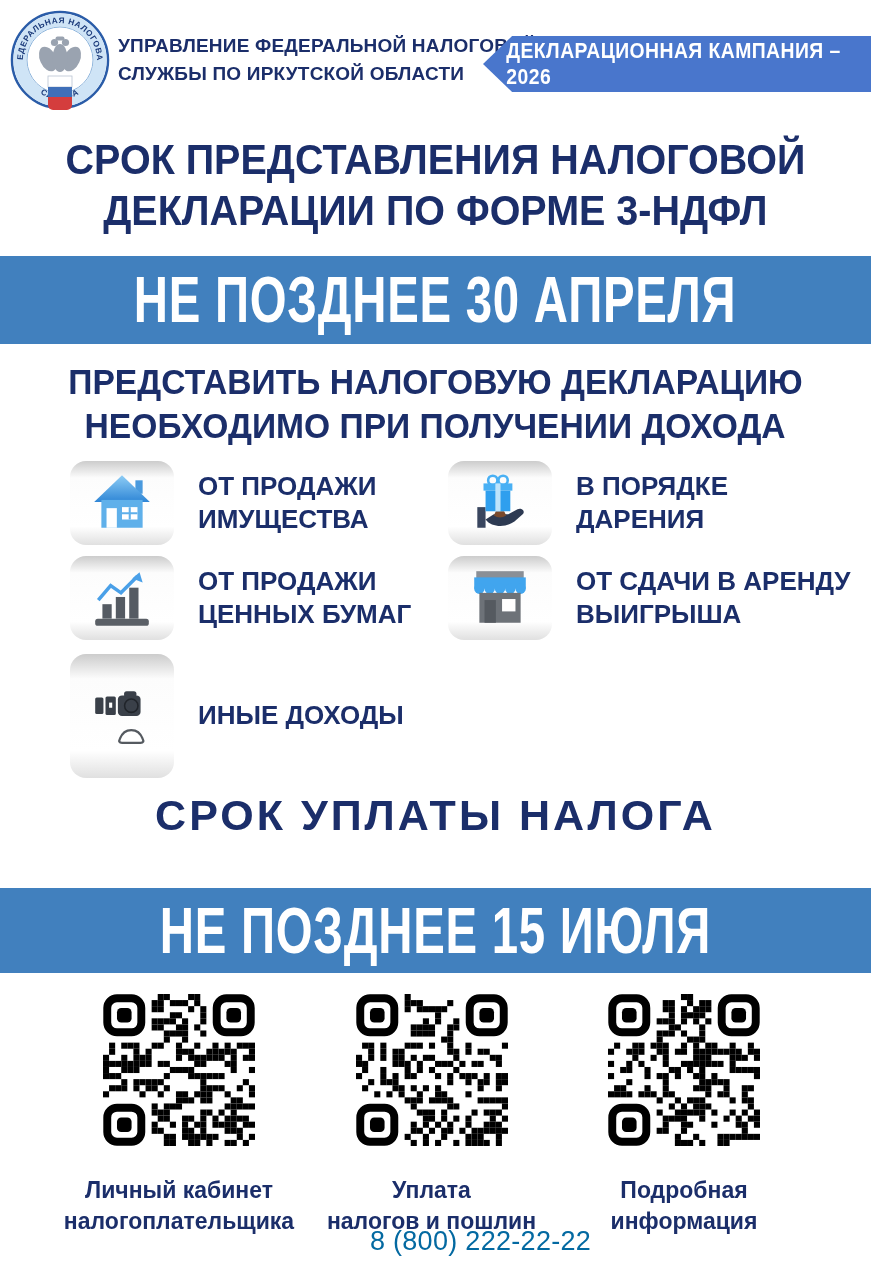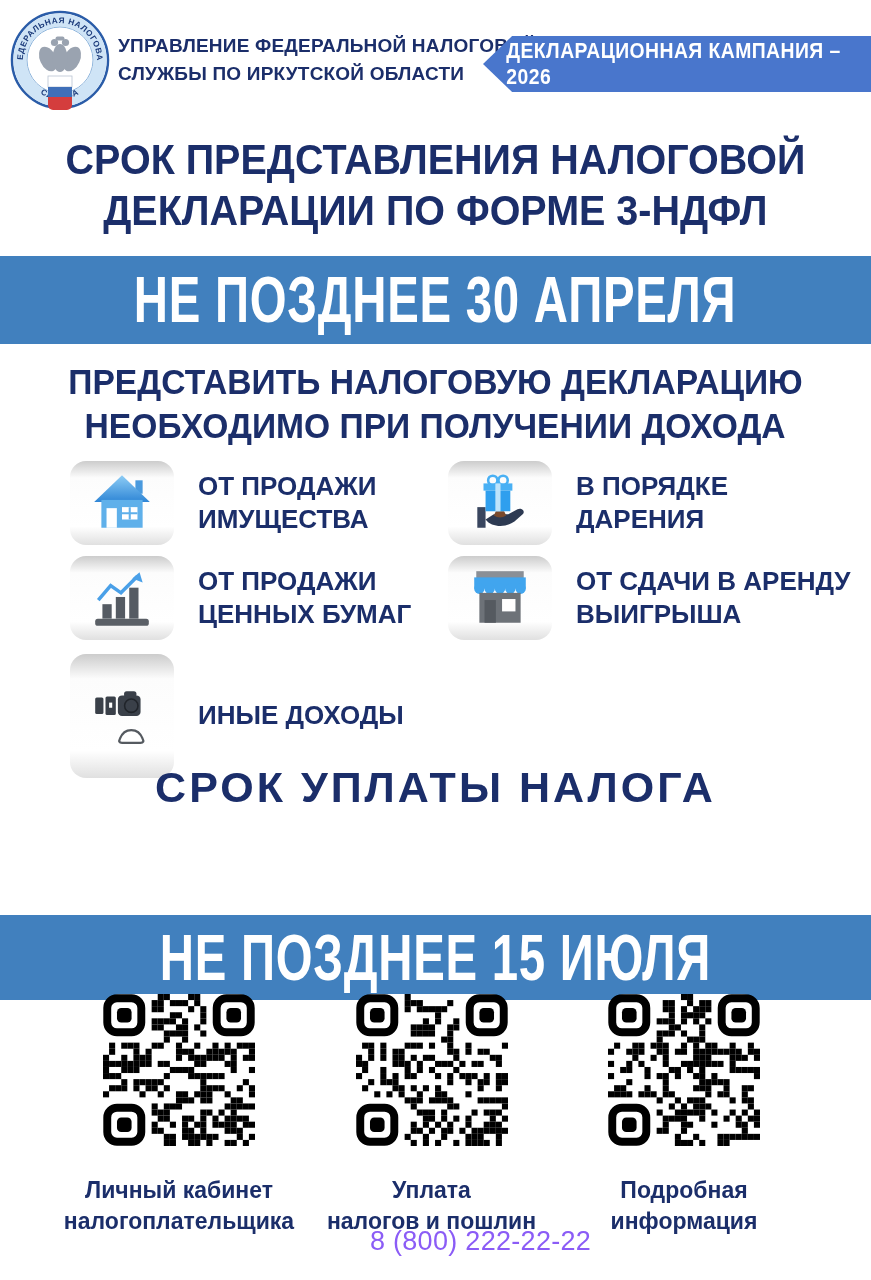--- a/index.html
+++ b/index.html
@@ -18,25 +18,25 @@
     clip-path:polygon(0 50%,7.5% 0,100% 0,100% 100%,7.5% 100%);
     display:flex;align-items:center;justify-content:flex-start;
   }
   .badge span{color:#fff;font-weight:bold;font-size:22px;transform:scaleX(.88);letter-spacing:.5px;}
 
   
   .title1{position:absolute;top:134px;width:100%;text-align:center;font-weight:bold;font-size:42px;line-height:1.22;}
   .title1 .cond{transform:scaleX(.94);}
   .banner{position:absolute;left:0;width:100%;background:#4180BE;display:flex;align-items:center;justify-content:center;}
   .banner-april{top:256px;height:88px;}
-  .banner-july{top:888px;height:85px;margin-top:27px;}
+  .banner-july{top:888px;height:85px;}
   .banner span{color:#fff;font-weight:bold;font-size:64px;transform:scaleX(.74);letter-spacing:1px;}
   .subtitle{position:absolute;top:360px;width:100%;text-align:center;font-weight:bold;font-size:35px;line-height:1.25;}
   .subtitle .cond{transform:scaleX(.96);}
-  .title2{position:absolute;top:762px;width:100%;text-align:center;font-weight:bold;font-size:43px;line-height:1.2;letter-spacing:3px;}
+  .title2{position:absolute;top:790px;width:100%;text-align:center;font-weight:bold;font-size:43px;line-height:1.2;letter-spacing:3px;}
 
   
   .grid{
     position:absolute;top:456px;left:70px;right:6px;
     display:grid;grid-template-columns:378px 1fr;grid-template-rows:94px 96px 140px;
   }
   .cell{display:flex;align-items:center;gap:24px;}
   .icon-box{
     flex:0 0 104px;height:84px;border-radius:16px;display:flex;align-items:center;justify-content:center;
     background:linear-gradient(180deg,#cccccc 0%,#fcfcfc 20%,#ffffff 78%,#e0e0e0 100%);
@@ -46,21 +46,21 @@
   .icon-box svg{width:66px;height:66px;}
 
   
   .qr-row{position:absolute;top:994px;left:64px;right:72px;display:flex;justify-content:space-between;}
   .qr-item{width:230px;display:flex;flex-direction:column;align-items:center;}
   .qr-box{width:152px;height:152px;background:#fff;border-radius:18px;}
   .qr-label{margin-top:29px;text-align:center;font-weight:bold;font-size:23px;line-height:1.35;white-space:pre-line;}
 
   
   .footer{position:absolute;top:1226px;width:100%;display:flex;justify-content:center;gap:120px;padding-left:90px;box-sizing:border-box;}
-  .footer div{font-size:27px;color:#8b5cf6;letter-spacing:0.3px;}
+  .footer div{font-size:27px;color:#0369a1;letter-spacing:0.3px;}
 </style>
 </head>
 <body>
 
 <div class="page">
 
   <div class="header">
     <div class="logo">
       <svg viewBox="0 0 100 104">
         <circle cx="50" cy="50" r="48" fill="#ffffff" stroke="#2a5ca8" stroke-width="2.5"></circle>

